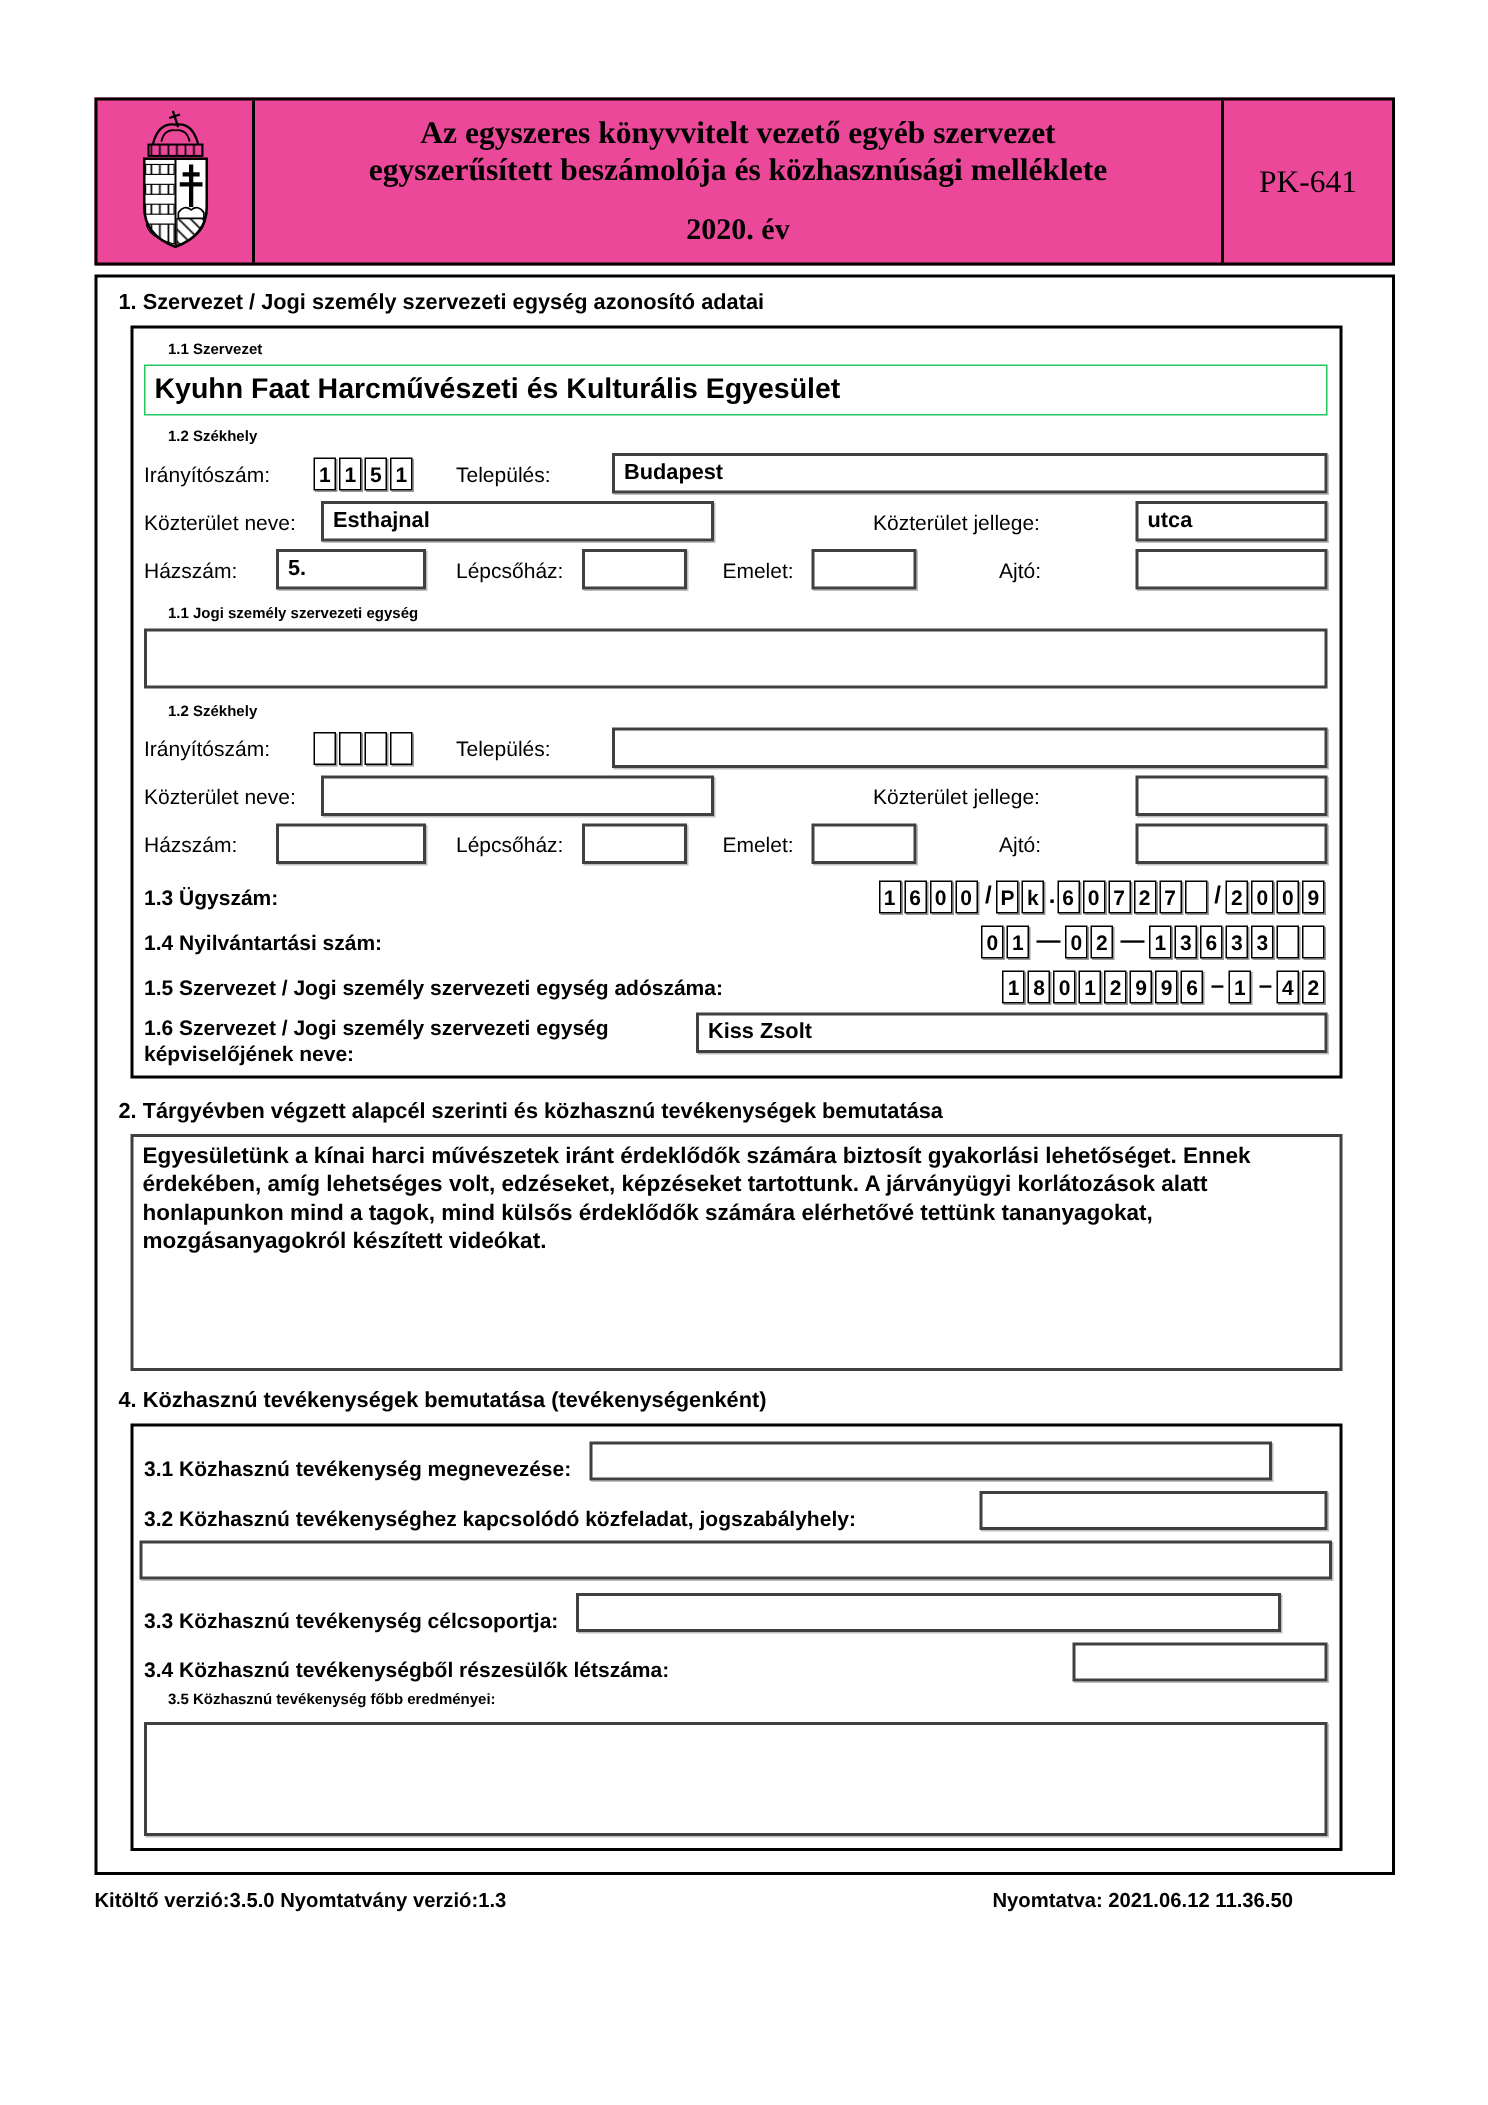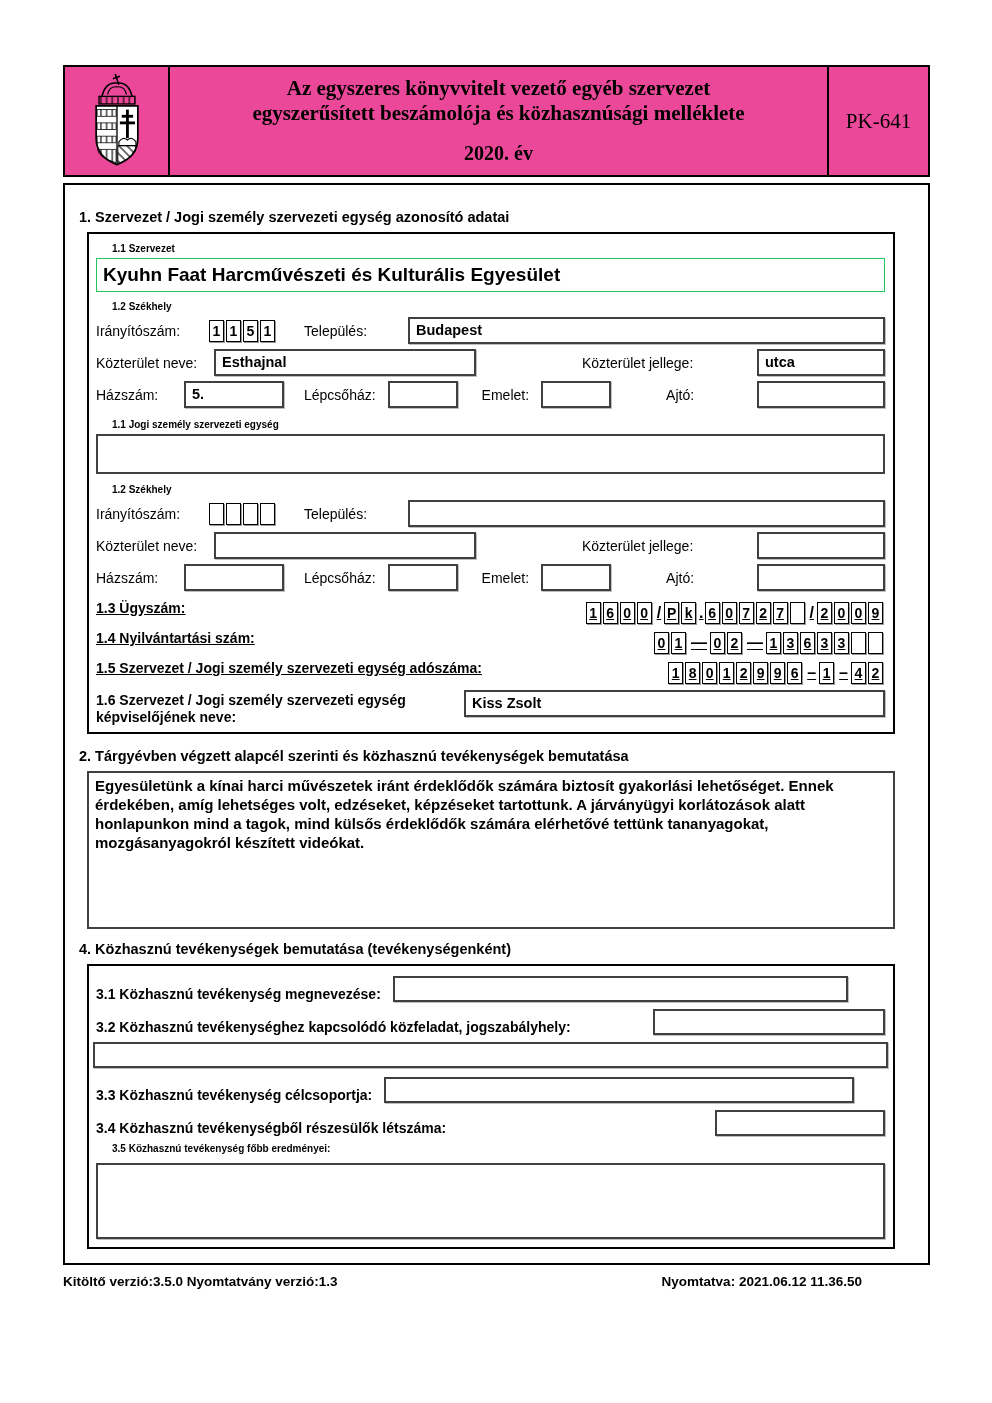--- a/index.html
+++ b/index.html
@@ -10,45 +10,45 @@
   }
   .content { position:absolute; left:63px; top:65px; width:867px; }
 
   
   .hdr { display:flex; border:2px solid #000; height:112px; background:#ec4899; }
   .hdr-logo { width:105px; border-right:2px solid #000; display:flex; align-items:center; justify-content:center; }
   .hdr-title { flex:1; border-right:2px solid #000; text-align:center; padding-top:9px;
                font-family:"Liberation Serif", serif; }
   .title-main { font-size:21px; font-weight:bold; line-height:25px; }
   .title-year { font-size:20px; font-weight:bold; margin-top:16px; }
-  .hdr-pk { width:99px; display:flex; align-items:center; justify-content:center;
+  .hdr-pk { width:112px; display:flex; align-items:center; justify-content:center;
             font-family:"Liberation Serif", serif; font-size:21px;text-align:center; }
 
   
-  .main-box { border:2px solid #000; margin-top:6px; padding-top:22px; padding-bottom:4px; }
+  .main-box { border:2px solid #000; margin-top:6px; padding-top:7px; padding-bottom:4px; }
   .sec-label { font-size:14.5px; font-weight:bold; margin:2px 14px 7px 14px; }
   .inner-box { border:2px solid #000; margin:0 33px 10px 22px; padding:6px 8px 6px 7px; background:#fff; }
 
   .sub-label { font-size:10px; font-weight:bold; margin:3px 0 4px 16px; }
   .field-label { font-size:14px; font-weight:normal; white-space:nowrap; }
 
   .tbox { border:2px solid #404040; box-shadow:1px 1px 0 rgba(0,0,0,.25); background:#fff;
           font-size:14.5px; font-weight:bold; padding:3px 5px 2px 6px; min-height:27px; }
   .namebox { border:1px solid #22c55e; font-size:19px; font-weight:bold; padding:5px 6px 4px 6px; min-height:34px; margin-bottom:9px; }
 
   .frow { display:flex; align-items:center; margin-bottom:3px; min-height:29px; }
 
   .cboxes { display:inline-flex; align-items:center; }
   .cbox { display:inline-block; width:15px; height:22px; border:1px solid #000;
           box-shadow:1px 1px 0 #999; margin-right:2px; background:#fff;
           text-align:center; font-size:14px; font-weight:bold; line-height:21px; }
   .sep { font-size:16px; font-weight:bold; margin:0 3px; }
   .sep.dot { margin:0 1px; }
 
-  .num-row { display:flex; margin-bottom:4px; min-height:26px;text-decoration:underline; }
+  .num-row { display:flex; align-items:center; margin-bottom:4px; min-height:26px; }
   .num-row .field-label { font-weight:bold; }
   .num-right { margin-left:auto; display:flex; align-items:center; }
 
   .rep-row { display:flex; align-items:flex-start; margin-top:2px; }
   .rep-label { width:368px; font-size:14px; font-weight:bold; line-height:17px; padding-top:2px; }
   .rep-box { flex:1; }
 
   .bigbox { border:2px solid #404040; background:#fff; min-height:40px; }
 
   

